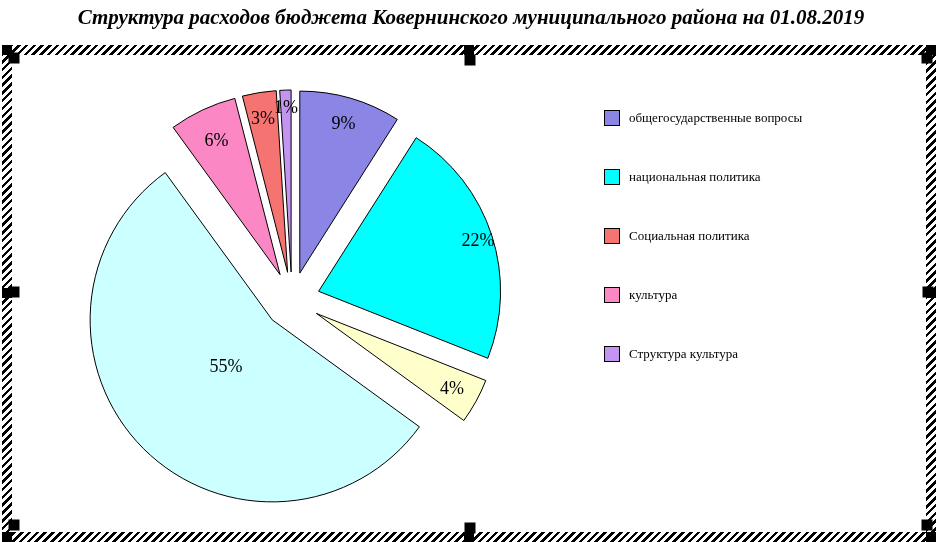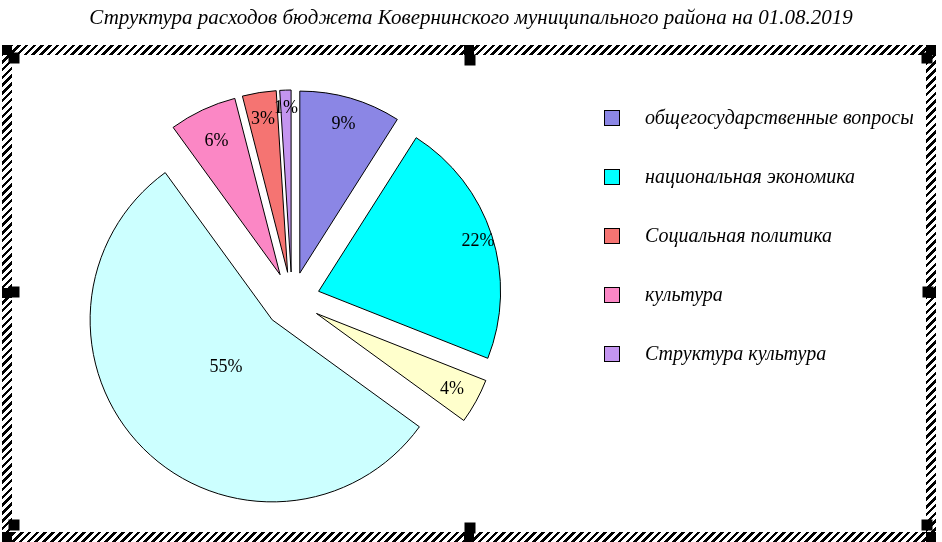--- a/index.html
+++ b/index.html
@@ -2,21 +2,21 @@
 <html><head>
 <meta charset="utf-8">
 <style>
   html,body{margin:0;padding:0;}
   body{
     width:942px;height:542px;position:relative;overflow:hidden;
     background:#ffffff;font-family:"Liberation Serif",serif;color:#000;
   }
   .chart-title{
     position:absolute;top:5px;left:0;width:100%;text-align:center;
-    font-style:italic;font-weight:normal;font-size:21px;letter-spacing:0px;
+    font-style:italic;font-weight:bold;font-size:21px;letter-spacing:0px;
     white-space:nowrap;
   }
   .sel-frame{
     position:absolute;left:2px;top:45px;width:934px;height:497px;
     background:repeating-linear-gradient(135deg,#000 0 2.5px,#fff 2.5px 5.5px);
     z-index:1;
   }
   .sel-frame-inner{
     position:absolute;left:10px;top:10px;right:10px;bottom:10px;
     background:#fff;
@@ -30,21 +30,21 @@
   }
   .legend-item{
     display:flex;align-items:center;height:19px;margin-bottom:40px;
     white-space:nowrap;cursor:default;
   }
   .swatch{
     width:14px;height:14px;border:1px solid #000;margin-right:9px;
     flex:0 0 auto;
   }
   .legend-label{
-    font-style:italic;font-size:20px;line-height:19px;margin-left:16px;
+    font-size:13px;line-height:19px;
   }
   .handle{
     position:absolute;background:#000;z-index:5;
     transform:translate(-50%,-50%);
   }
   .handle.outer{width:10px;height:10px;}
   .handle.inner{width:11px;height:11px;}
 </style>
 </head>
 <body>
@@ -72,21 +72,21 @@
     <text x="285.9" y="106.5" text-anchor="middle" dominant-baseline="central" class="slice-label">1%</text>
   </svg>
 
 <div class="legend">
     <div class="legend-item">
       <span class="swatch" style="background: rgb(139, 134, 229);"></span>
       <span class="legend-label">общегосударственные вопросы</span>
     </div>
     <div class="legend-item">
       <span class="swatch" style="background: rgb(0, 255, 255);"></span>
-      <span class="legend-label">национальная экономика</span>
+      <span class="legend-label">национальная политика</span>
     </div>
     <div class="legend-item">
       <span class="swatch" style="background: rgb(245, 116, 114);"></span>
       <span class="legend-label">Социальная политика</span>
     </div>
     <div class="legend-item">
       <span class="swatch" style="background: rgb(251, 135, 197);"></span>
       <span class="legend-label">культура</span>
     </div>
     <div class="legend-item">

